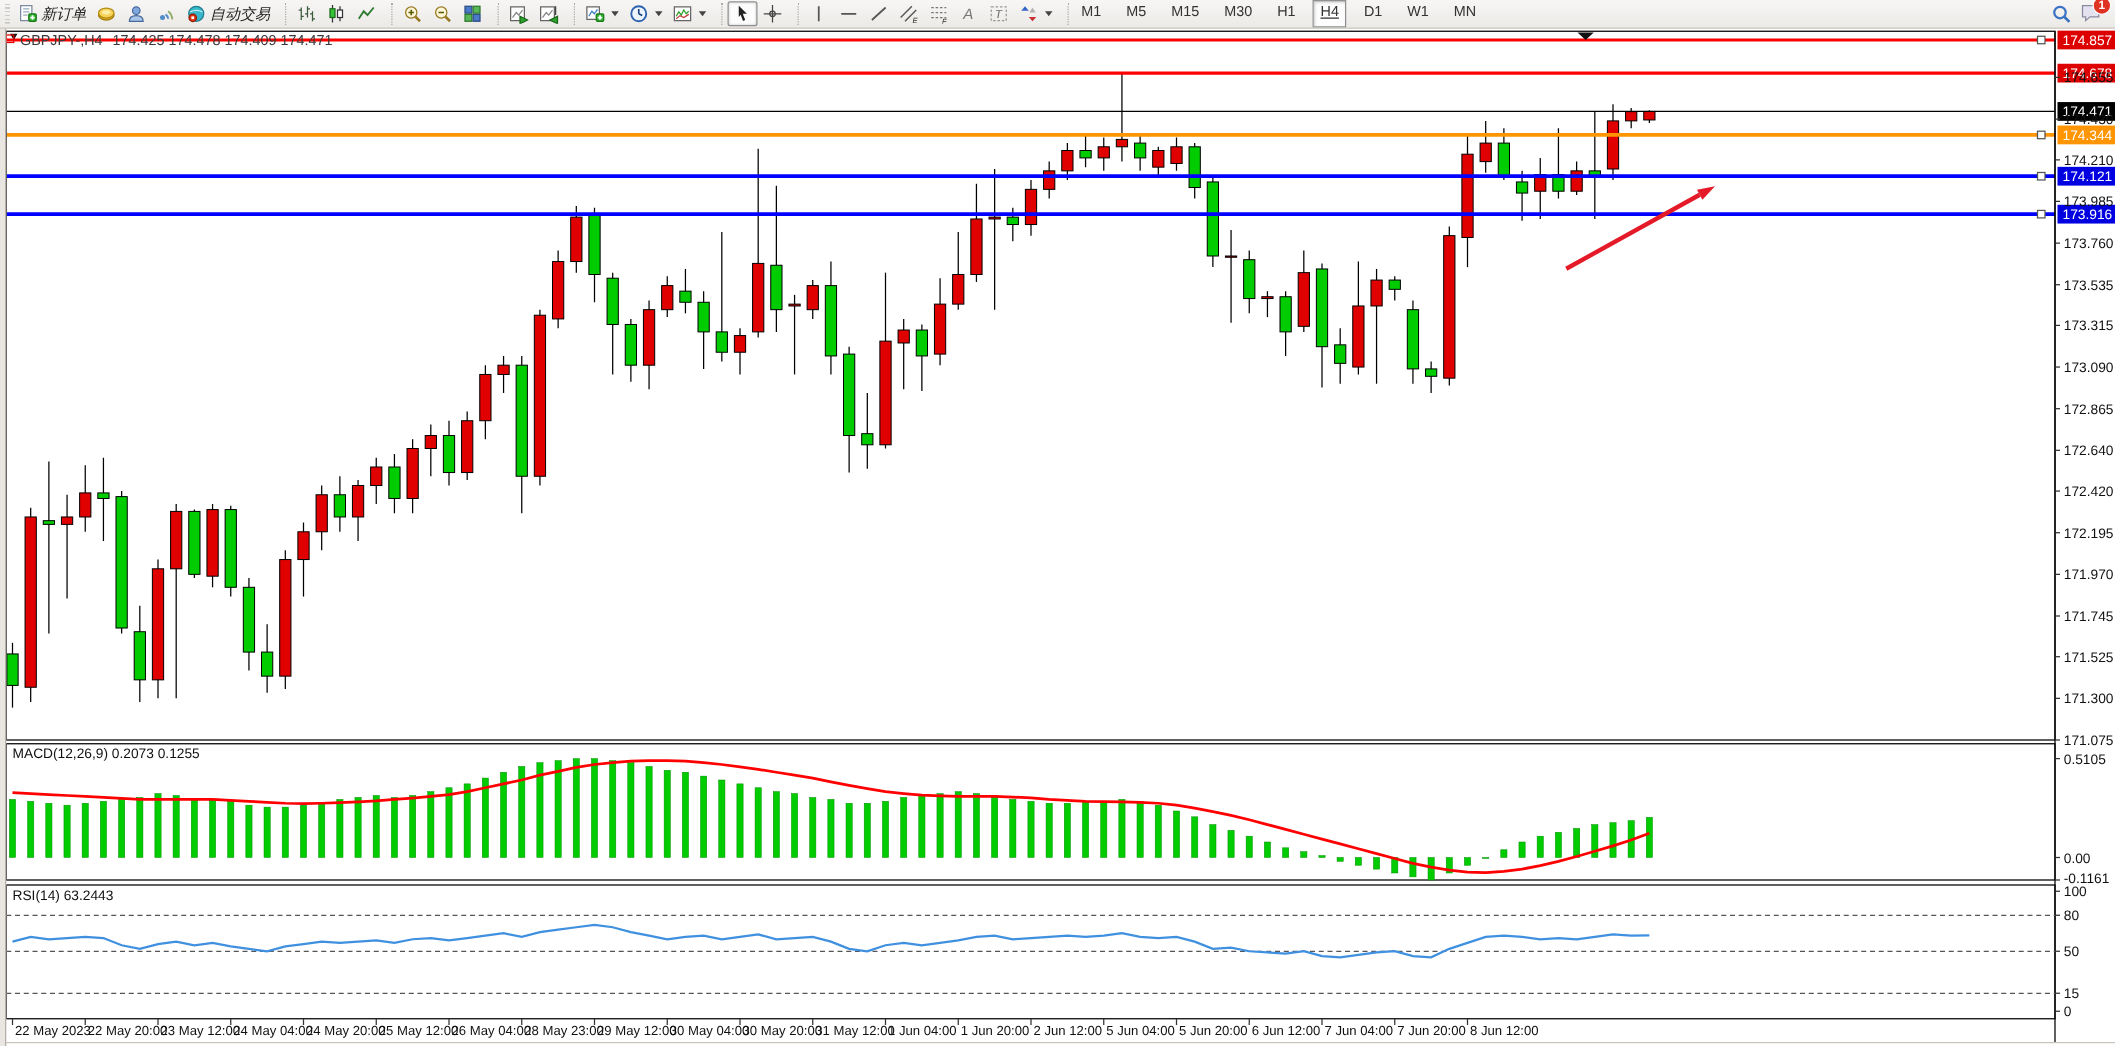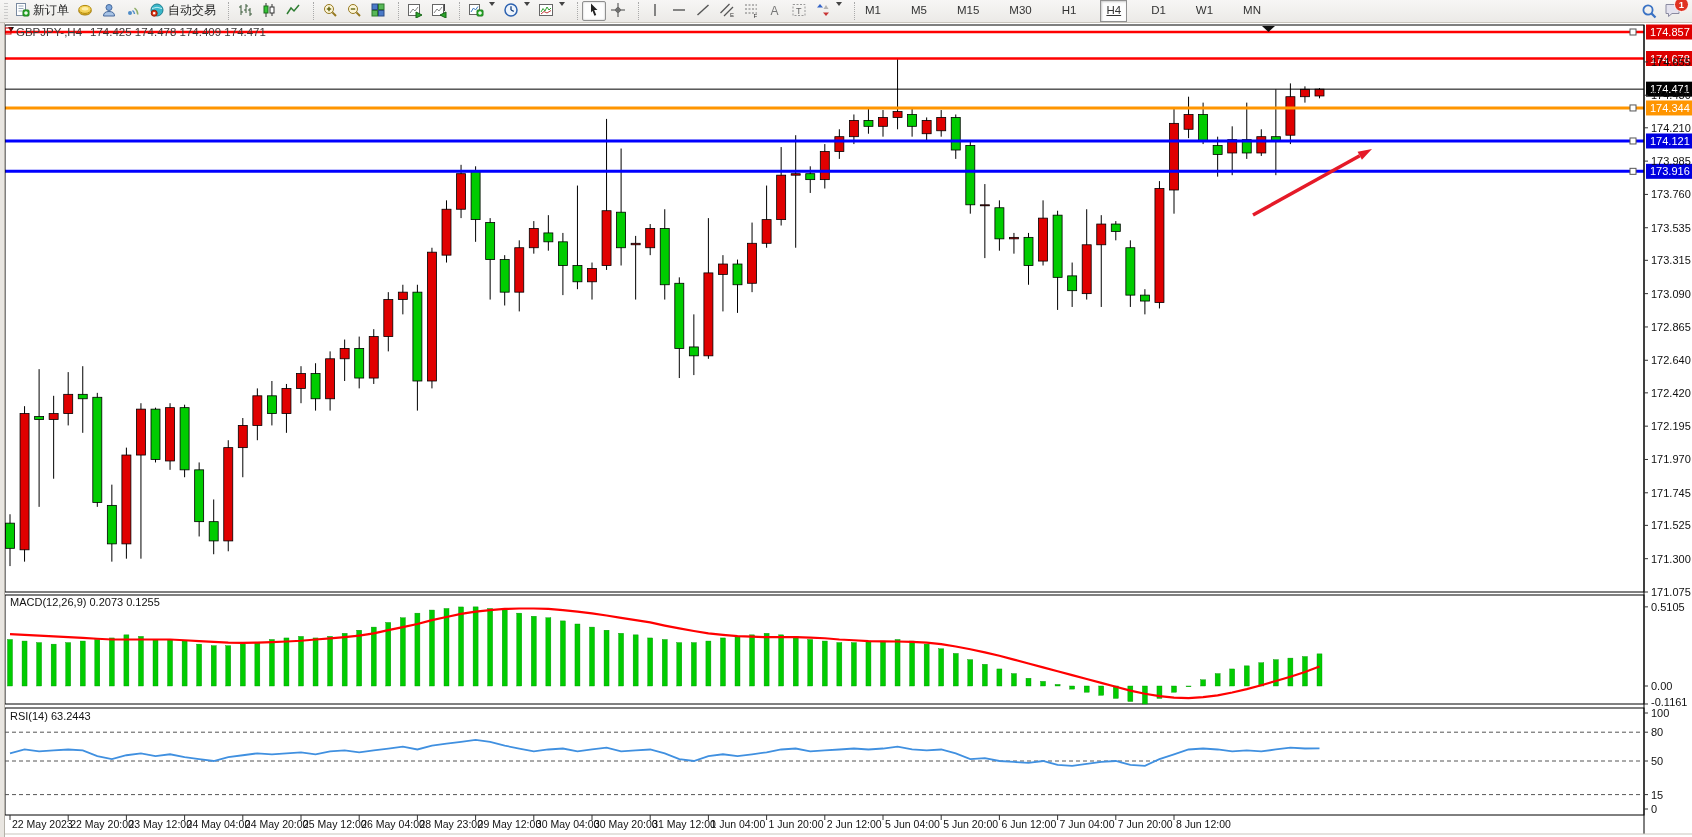--- a/index.html
+++ b/index.html
@@ -1,20 +1,20 @@
 <!DOCTYPE html>
 <html><head>
 <meta charset="utf-8">
 <style>
   html,body{margin:0;padding:0;background:#f0efee;width:1692px;height:837px;overflow:hidden;
     font-family:"Liberation Sans",sans-serif;-webkit-font-smoothing:antialiased;}
   
   .toolbar{height:22px;display:flex;align-items:center;background:linear-gradient(#f7f6f5,#eceae7);
     border-bottom:1px solid #c9c5bd;padding:0 4px;font-size:12px;color:#222;position:relative;z-index:5;}
-  .tb-btn{display:flex;align-items:flex-start;gap:3px;padding:0 3px;border:1px solid transparent;border-radius:2px;height:18px;cursor:default;}
+  .tb-btn{display:flex;align-items:center;gap:3px;padding:0 3px;border:1px solid transparent;border-radius:2px;height:18px;cursor:default;font-style:italic;}
   .tb-btn svg{display:block}
   .tb-btn.active{background:#fdfdfd;border:1px solid #8f8f8f;box-shadow:inset 0 0 2px #bbb;}
   .tb-label{white-space:nowrap;}
   .sep{width:7px;height:18px;border-right:1px dotted #aaa;margin:0 4px 0 1px;}
   .grip{width:4px;height:16px;margin-right:2px;background:repeating-linear-gradient(#bbb 0 1px,transparent 1px 3px);opacity:.7}
   .caret{width:0;height:0;border-left:3px solid transparent;border-right:3px solid transparent;border-top:4px solid #444;margin-left:2px;}
   .tf-btn{padding:2px 5px;height:16px;line-height:14px;font-size:11.5px;color:#333;border:1px solid transparent;}
   .tf-btn.active{background:#fdfdfd;border:1px solid #909090;box-shadow:inset 1px 1px 2px #ccc;text-decoration:underline;}
   .tb-right{margin-left:auto;display:flex;align-items:center;gap:6px;padding-right:6px;}
   .badge{position:absolute;top:-5px;right:-7px;background:#e03222;color:#fff;font-size:9.5px;font-weight:bold;
@@ -231,21 +231,21 @@
     <svg width="16" height="16">
         <polygon points="5,2 8,5.5 2,5.5" fill="#3464c8"></polygon>
         <polygon points="11,14 14,10.5 8,10.5" fill="#c83434"></polygon>
         <polygon points="11,3 13.5,7 8.5,7" fill="#888" opacity="0.6"></polygon>
       </svg>
     <span class="caret"></span>
   </div>
 
   <span class="sep"></span>
 
-  <div id="tf-group" style="display:flex;align-items:center;gap:18px;">
+  <div id="tf-group" style="display:flex;align-items:center;gap:8px;">
       <div class="tf-btn">M1</div>
       <div class="tf-btn">M5</div>
       <div class="tf-btn">M15</div>
       <div class="tf-btn">M30</div>
       <div class="tf-btn">H1</div>
       <div class="tf-btn active">H4</div>
       <div class="tf-btn">D1</div>
       <div class="tf-btn">W1</div>
       <div class="tf-btn">MN</div>
     </div>

